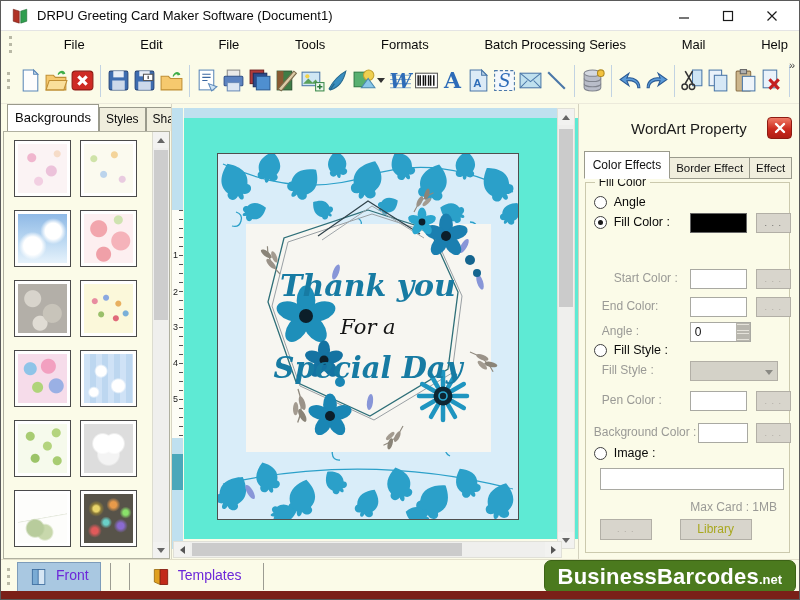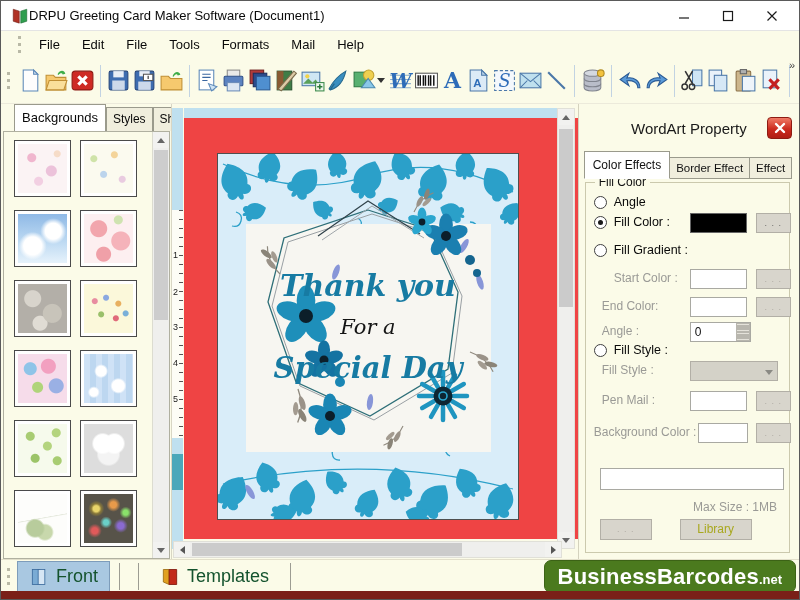--- a/index.html
+++ b/index.html
@@ -3,44 +3,44 @@
 <meta charset="utf-8">
 <style>
   * { box-sizing: border-box; margin: 0; padding: 0; }
   html,body { width:800px; height:600px; }
   body { font-family:"Liberation Sans", sans-serif; background:#fff; overflow:hidden; }
   .app { position:relative; width:800px; height:600px; background:#fbfbe8; border:1px solid #5a5a5a; }
 
   
   .titlebar { height:30px; background:#fff; display:flex; align-items:center; padding:0 10px; border-bottom:1px solid #e4e4e4; }
   .app-icon svg { width:18px; height:18px; display:block; }
-  .title { font-size:13px; color:#0a0a0a; flex:1; white-space:nowrap; }
+  .title { font-size:13px; color:#0a0a0a; margin-left:8px; flex:1; white-space:nowrap; }
   .winbtns { display:flex; gap:30px; margin-right:10px; align-items:center; }
   .winbtn { width:14px; height:12px; display:flex; align-items:center; justify-content:center; }
   .winbtn svg { width:12px; height:12px; }
 
   
-  .menubar { height:27px; display:flex; align-items:center; padding-left:15px; background:#fbfbe8; }
+  .menubar { height:27px; display:flex; align-items:center; padding-left:6px; background:#fbfbe8;justify-content:space-between; }
   .grip { width:0; height:17px; border-left:3px dotted #b9b9a6; margin:0 7px 0 2px; }
   .menu-item { font-size:13px; color:#0a0a0a; padding:4px 11px; cursor:default; }
 
   
   .toolbar { height:46px; display:flex; align-items:center; padding:0 4px; position:relative; background:#fbfbe8; border-bottom:1px solid #eceadb; }
   .tbi { width:28px; height:28px; display:flex; align-items:center; justify-content:center; }
   .tbi svg { width:25px; height:25px; display:block; }
   .tb-sep { width:1px; height:32px; background:#c2d3e2; margin:0 5px; }
   .caret { width:0; height:0; border-left:4px solid transparent; border-right:4px solid transparent; border-top:5px solid #333; margin:0 2px 0 0; }
   .overflow { position:absolute; right:5px; top:1px; font-size:11px; color:#444; letter-spacing:-1px; }
 
   
   .main { display:flex; height:455px; }
 
   
   .left-panel { width:170px; position:relative; background:#fbfbe8; }
-  .lp-tabs { display:flex; height:27px; align-items:flex-end; padding-left:13px; }
+  .lp-tabs { display:flex; height:27px; align-items:flex-end; padding-left:6px; }
   .lp-tab { font-size:12px; color:#0a0a0a; padding:4px 6px 5px; border:1px solid #9a9a8c; border-bottom:none; background:#f0eedd; white-space:nowrap; }
   .lp-tab.active { background:#fff; font-size:13px; padding:5px 7px 6px; position:relative; z-index:2; }
   .lp-body { position:absolute; top:27px; left:2px; right:1px; bottom:0; border:1px solid #b0b0a0; background:#fbfbe8; display:flex; overflow:hidden; }
   .thumb-grid { flex:1; display:grid; grid-template-columns:57px 57px; gap:13px 9px; padding:8px 3px 0 10px; align-content:start; }
   .thumb { width:57px; height:57px; background:#fff; border:1px solid #4a4a4a; padding:3px; }
   .thumb > div { width:100%; height:100%; }
   .lp-scroll { width:17px; background:#efefed; border-left:1px solid #dcdcd0; display:flex; flex-direction:column; }
   .sb-btn { height:16px; display:flex; align-items:center; justify-content:center; background:#f2f2f0; }
   .lp-scroll .sb-track { flex:1; position:relative; }
   .lp-scroll .sb-thumb { position:absolute; top:2px; left:1px; right:1px; height:170px; background:#cdcdcd; }
@@ -65,21 +65,21 @@
 
   
   .canvas-area { width:408px; position:relative; background:#fbfbe8; border-left:1px solid #d8d6c4; }
   .ruler-top { position:absolute; left:12px; top:4px; width:374px; height:10px; background:#bfe0ef; }
   .ruler-left { position:absolute; left:0; top:4px; width:11px; height:441px; background:#bfe0ef; }
   .ruler-white { position:absolute; left:0; top:106px; width:11px; height:228px; background:#fdfdf6;
                  background-image:repeating-linear-gradient(to bottom,#555 0 1px,transparent 1px 9px);
                  background-size:4px 100%; background-position:100% 0; background-repeat:no-repeat; }
   .ruler-accent { position:absolute; left:0; top:350px; width:11px; height:36px; background:#4aa8ba; }
   .ruler-num { position:absolute; left:1px; width:8px; font-size:9px; color:#1a1a1a; line-height:9px; }
-  .gray-canvas { position:absolute; left:12px; top:14px; width:428px; height:421px; background:#ef4444; }
+  .gray-canvas { position:absolute; left:12px; top:14px; width:428px; height:421px; background:#5eead4; }
   .card { position:absolute; left:34px; top:36px; width:300px; height:365px; outline:1px solid #4f4f4f; }
   .card svg { display:block; }
   .v-scroll { position:absolute; right:3px; top:4px; width:18px; height:441px; background:#efefed; border:1px solid #e0e0d8; display:flex; flex-direction:column; }
   .v-scroll .sb-track { flex:1; position:relative; }
   .v-scroll .sb-thumb { position:absolute; top:4px; left:1px; right:1px; height:178px; background:#cbcbcb; }
   .h-scroll { position:absolute; left:1px; top:437px; width:389px; height:17px; background:#efefed; border:1px solid #e0e0d8; display:flex; align-items:stretch; }
   .h-scroll .sb-btn { width:16px; height:auto; }
   .h-scroll .sb-track { flex:1; position:relative; }
   .h-scroll .sb-thumb { position:absolute; left:2px; top:1px; bottom:1px; width:270px; background:#cbcbcb; }
 
@@ -110,21 +110,21 @@
   .spin-btns .tri-down { border-top-width:4px; border-left-width:3px; border-right-width:3px; }
   .dropdown { position:absolute; left:104px; top:-2px; width:88px; height:20px; background:#d4d2c8; border:1px solid #b2afa6; }
   .dropdown .tri-down { position:absolute; right:4px; top:8px; border-top-color:#8a8a84; }
   .wide-input { position:absolute; left:14px; top:-2px; width:184px; height:22px; background:#fff; border:1px solid #a9a9a2; }
   .btn { position:absolute; height:21px; background:#d8d5cc; border:1px solid #b2afa6; text-align:center; font-size:12px; line-height:19px; }
   .btn.browse { left:14px; width:52px; color:#b0ada4; font-size:9px; letter-spacing:1px; }
   .btn.library { left:94px; width:72px; color:#a8a81e; }
 
   
   .bottombar { position:absolute; left:0; right:0; top:558px; height:34px; background:#fbfbe8; border-top:1px solid #e2dfca; display:flex; align-items:center; padding-left:4px; }
-  .bb-tab { display:flex; align-items:center; gap:7px; font-size:18px; color:#14532d; padding:4px 11px; border:1px solid transparent; }
+  .bb-tab { display:flex; gap:7px; font-size:14px; color:#6d28d9; padding:4px 11px; border:1px solid transparent; }
   .bb-tab.active { background:#a9c8e1; border-color:#7d9cba; }
   .bb-tab svg { width:20px; height:20px; display:block; }
   .bb-sep { width:1px; height:27px; background:#9c9c92; margin:0 9px; }
   .badge { position:absolute; right:3px; top:0; height:33px; background:#4b7a1e; border:1px solid #3c6316; border-radius:7px; color:#fff; display:flex; align-items:center; padding:0 13px; }
   .badge-main { font-size:22px; font-weight:bold; letter-spacing:0.2px; }
   .badge-suffix { font-size:13px; font-weight:bold; align-self:flex-end; padding-bottom:5px; }
   .bottom-strip { position:absolute; left:0; right:0; bottom:0; height:8px; background:#7a2018; }
 </style>
 </head>
 <body>
@@ -158,20 +158,21 @@
     </span>
   </div>
 
   <div class="menubar">
     <span class="grip"></span>
     <span class="menu-item">File</span>
     <span class="menu-item">Edit</span>
     <span class="menu-item">File</span>
     <span class="menu-item">Tools</span>
     <span class="menu-item">Formats</span>
+    <span class="menu-item">Batch Processing Series</span>
     <span class="menu-item">Mail</span>
     <span class="menu-item">Help</span>
   </div>
 
   <div class="toolbar">
     <span class="grip"></span>
 
     <span class="tbi">
         <svg viewBox="0 0 24 24">
           <path d="M5 2h10l4 4v16H5z" fill="#fdfdfd" stroke="#5a87b8"></path>
@@ -607,24 +608,20 @@
           <span class="rlabel">Angle</span>
         </div>
 
         <div class="row" style="top:32px">
           <span class="radio sel" style="left:8px;top:1px"></span>
           <span class="rlabel">Fill Color :</span>
           <span class="swatch"></span>
           <span class="mini-btn en">. . .</span>
         </div>
 
-        <div class="row" style="top:60px">
-          <span class="radio" style="left:8px;top:1px"></span>
-          <span class="rlabel">Fill Gradient :</span>
-        </div>
 
         <div class="row" style="top:88px">
           <span class="dlabel" style="left:28px">Start Color :</span>
           <span class="mini-input"></span>
           <span class="mini-btn">. . .</span>
         </div>
 
         <div class="row" style="top:116px">
           <span class="dlabel" style="left:16px">End Color:</span>
           <span class="mini-input"></span>
@@ -650,38 +647,42 @@
         </div>
 
         <div class="row" style="top:180px">
           <span class="dlabel" style="left:16px">Fill Style :</span>
           <span class="dropdown">
               <span class="tri-down"></span>
             </span>
         </div>
 
         <div class="row" style="top:210px">
-          <span class="dlabel" style="left:16px">Pen Mail :</span>
+          <span class="dlabel" style="left:16px">Pen Color :</span>
           <span class="mini-input"></span>
           <span class="mini-btn">. . .</span>
         </div>
 
         <div class="row" style="top:242px">
           <span class="dlabel" style="left:8px">Background Color :</span>
           <span class="mini-input" style="left:112px;width:50px"></span>
           <span class="mini-btn">. . .</span>
         </div>
 
+        <div class="row" style="top:263px">
+          <span class="radio" style="left:8px;top:1px"></span>
+          <span class="rlabel">Image :</span>
+        </div>
 
         <div class="row" style="top:287px">
           <span class="wide-input"></span>
         </div>
 
         <div class="row" style="top:317px">
-          <span class="dlabel" style="right:12px;left:auto">Max Size : 1MB</span>
+          <span class="dlabel" style="right:12px;left:auto">Max Card : 1MB</span>
         </div>
 
         <div class="row" style="top:336px">
           <span class="btn browse">. . .</span>
           <span class="btn library">Library</span>
         </div>
       </div>
     </div>
   </div>
 

